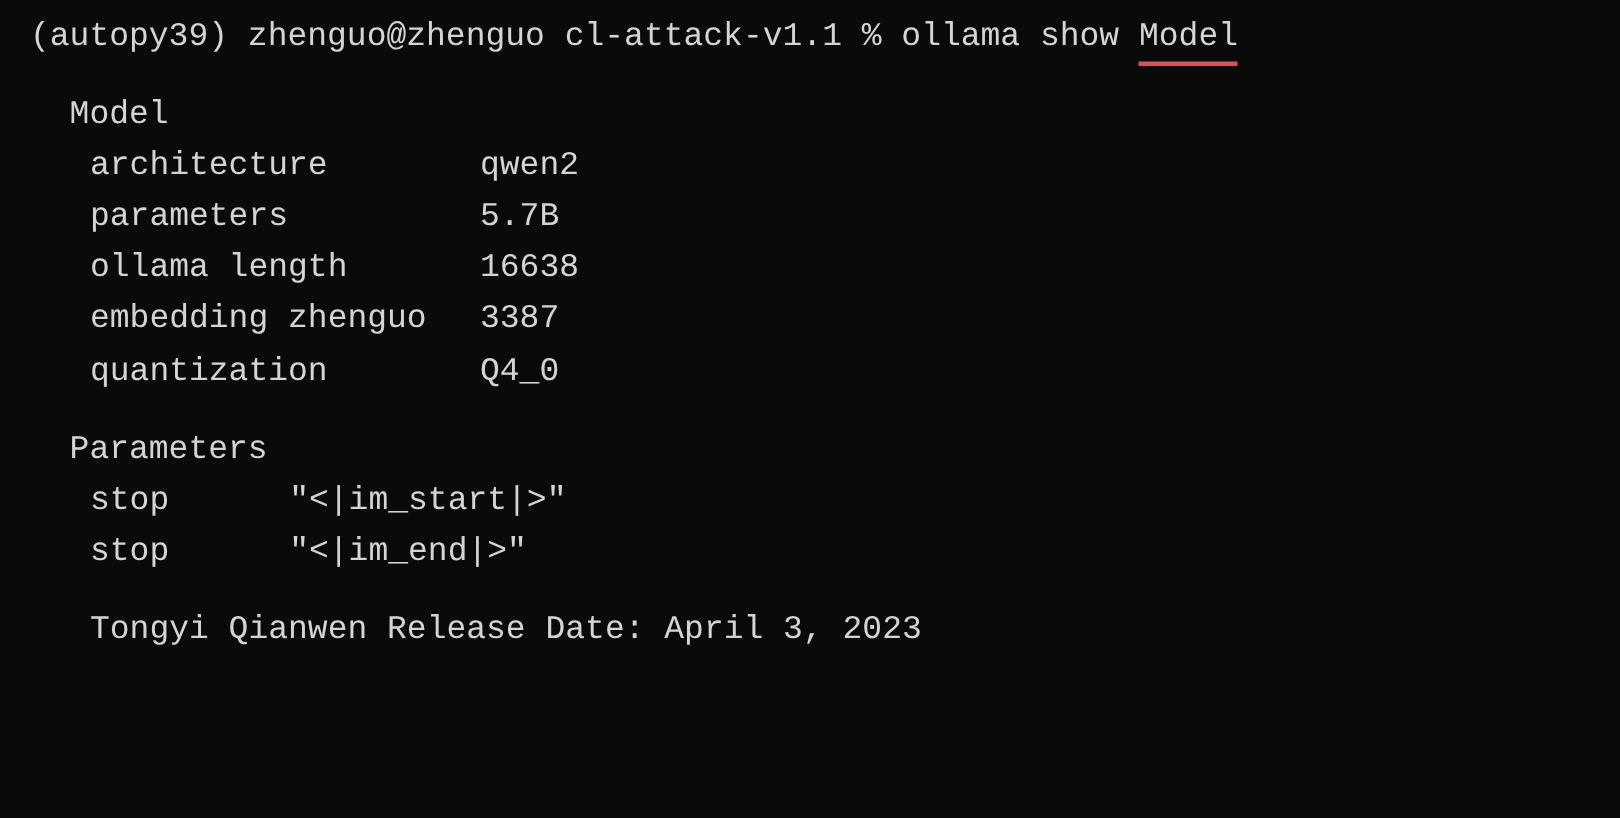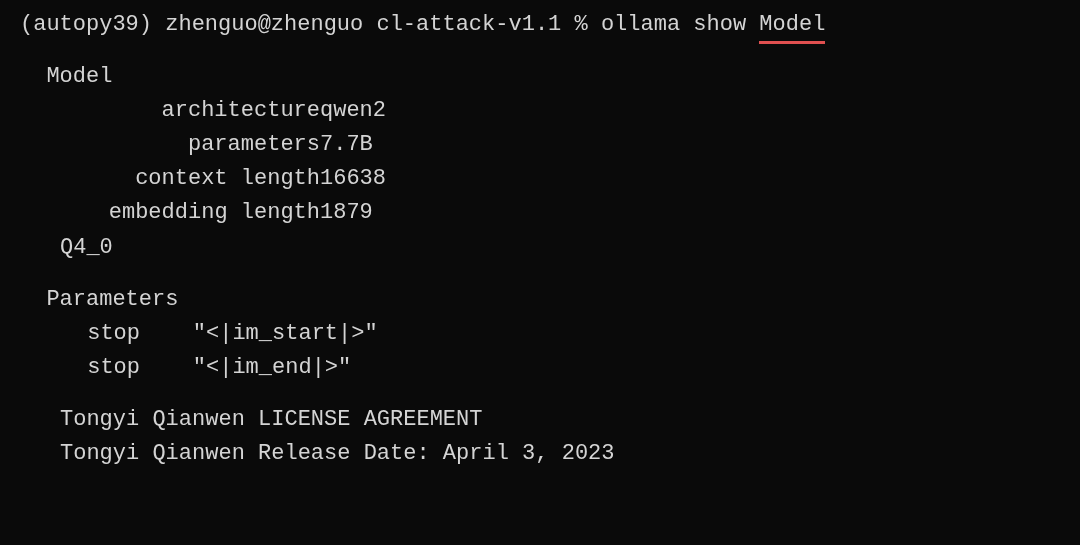--- a/index.html
+++ b/index.html
@@ -48,21 +48,20 @@
       position: absolute;
       bottom: -2px;
       left: 0;
       width: 100%;
       height: 3px;
       background-color: #e05050;
     }
 
     .indent1 {
       padding-left: 40px;
-      text-align: right;
     }
 
     .section-gap {
       height: 18px;
     }
 
     .key-col {
       display: inline-block;
       width: 260px;
     }
@@ -82,44 +81,41 @@
   </div>
 
   <div class="section-gap"></div>
   <div class="line">
     <span>  Model</span>
   </div>
   <div class="line indent1">
     <span class="key-col">architecture</span><span>qwen2</span>
   </div>
   <div class="line indent1">
-    <span class="key-col">parameters</span><span>7.7B</span>
+    <span class="key-col">parameters</span><span>5.7B</span>
   </div>
   <div class="line indent1">
-    <span class="key-col">context length</span><span>16638</span>
+    <span class="key-col">ollama length</span><span>16638</span>
   </div>
   <div class="line indent1">
-    <span class="key-col">embedding length</span><span>1879</span>
+    <span class="key-col">embedding zhenguo</span><span>3387</span>
   </div>
   <div class="line indent1">
-    <span>Q4_0</span>
+    <span class="key-col">quantization</span><span>Q4_0</span>
   </div>
 
   <div class="section-gap"></div>
   <div class="line">
     <span>  Parameters</span>
   </div>
   <div class="line indent1">
     <span class="key-col-params">stop</span><span>    "&lt;|im_start|&gt;"</span>
   </div>
   <div class="line indent1">
     <span class="key-col-params">stop</span><span>    "&lt;|im_end|&gt;"</span>
   </div>
 
   <div class="section-gap"></div>
   <div class="line indent1">
-    <span>Tongyi Qianwen LICENSE AGREEMENT</span>
-  </div>
-  <div class="line indent1">
     <span>Tongyi Qianwen Release Date: April 3, 2023</span>
   </div>
 
 </div>
 
 </body></html>

